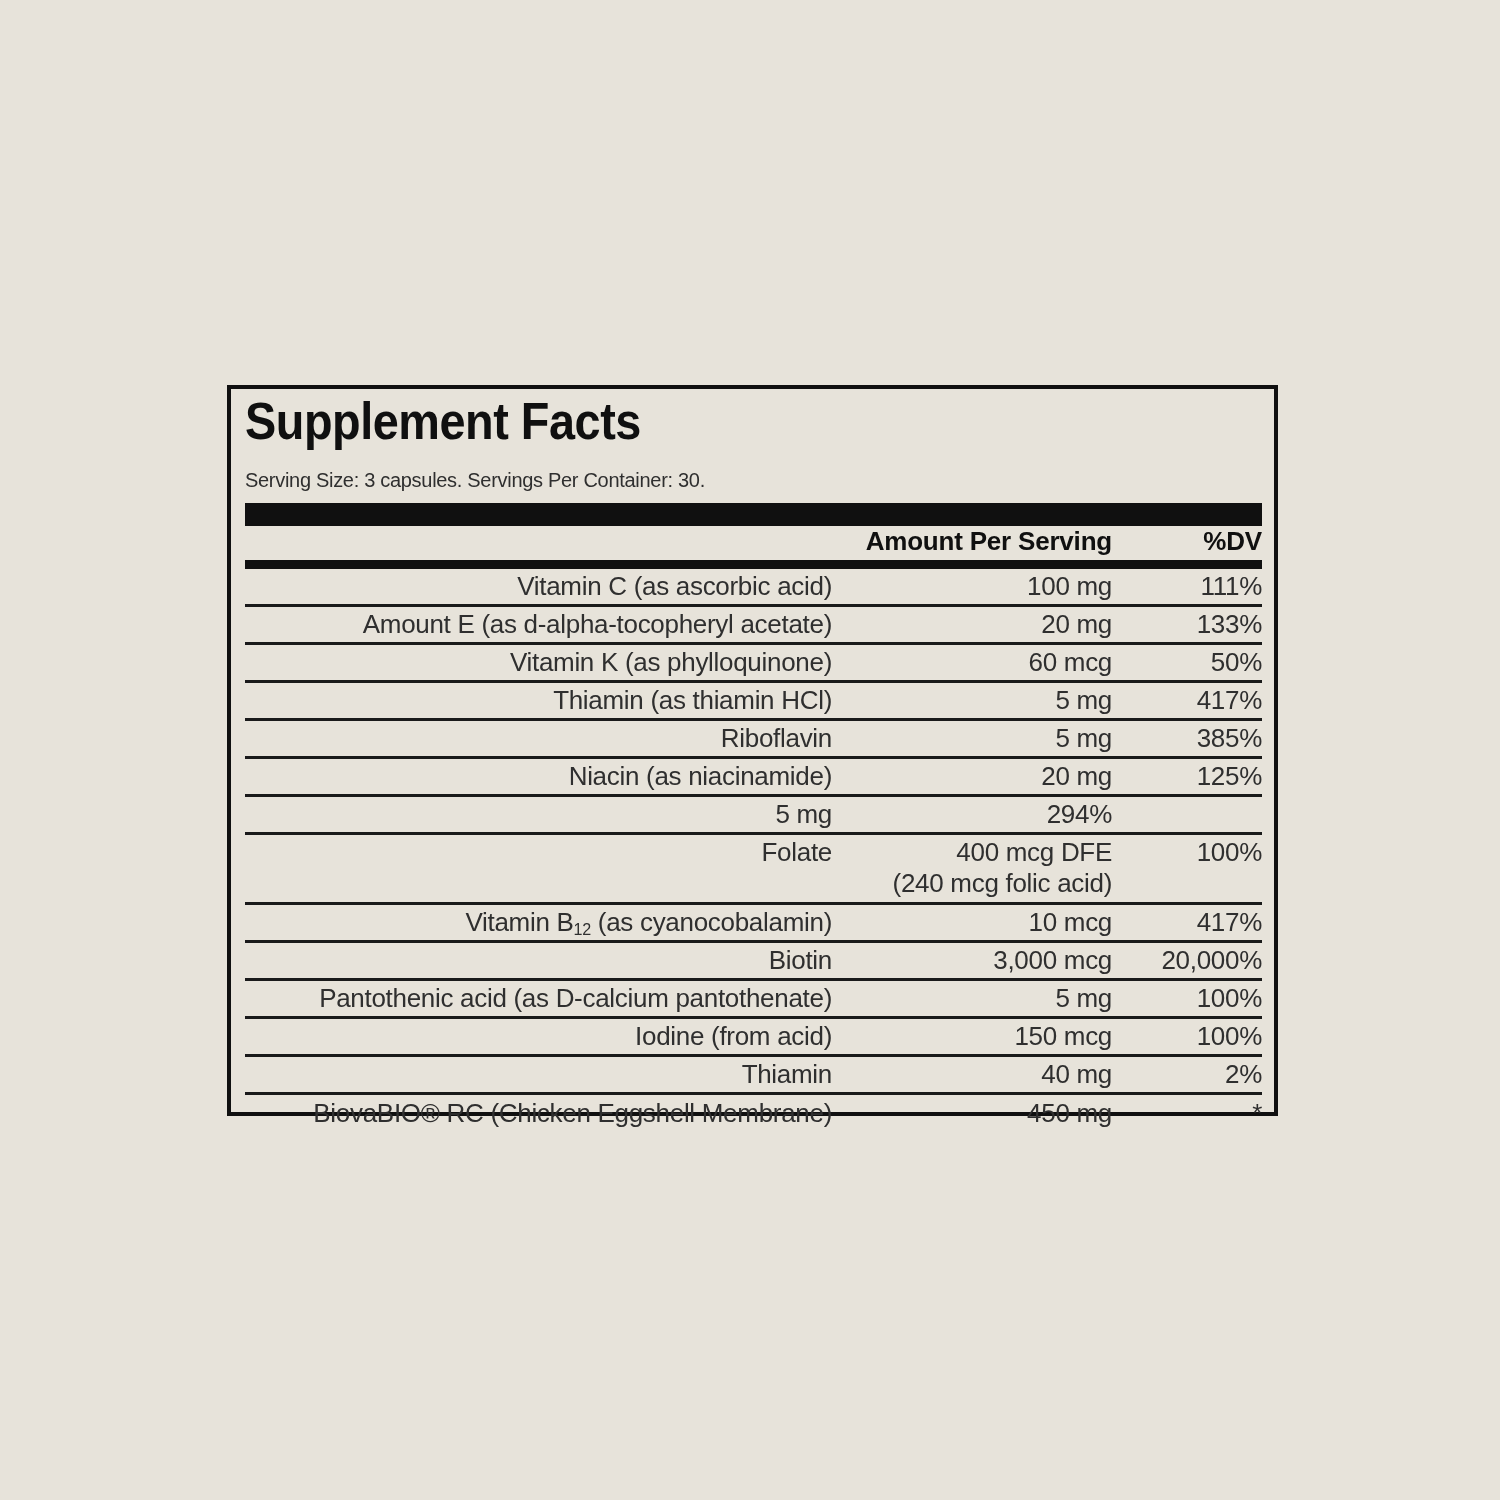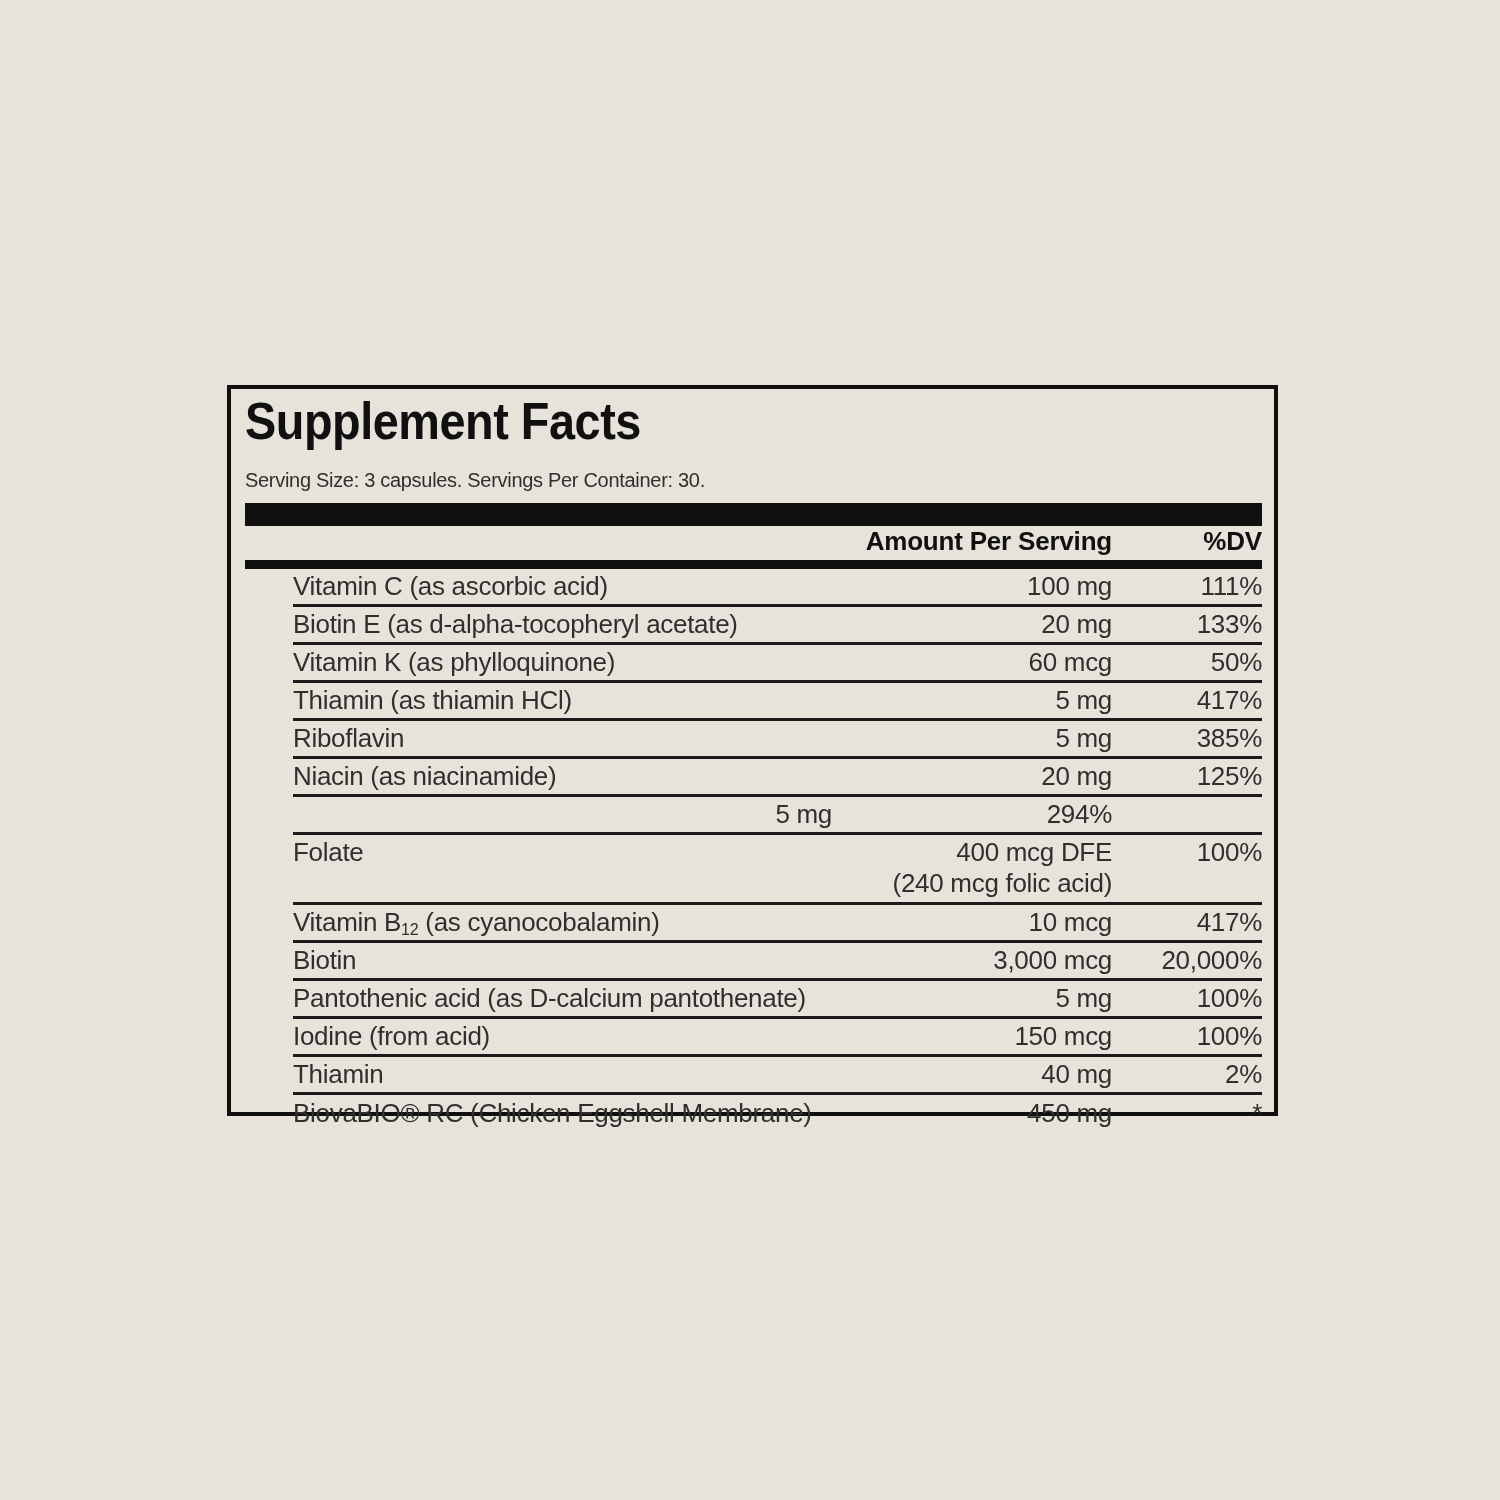--- a/index.html
+++ b/index.html
@@ -49,21 +49,20 @@
     height:23px;
     background:var(--ink);
   }
   .bar-medium{
     height:9px;
     background:var(--ink);
   }
   .grid{
     display:grid;
     grid-template-columns:1fr 280px 150px;
-    margin-left:48px;
   }
   .header-row{
     height:34px;
     align-items:end;
     padding-bottom:5px;
     font-weight:bold;
     font-size:26px;
     letter-spacing:-0.2px;
     color:var(--ink);
   }
@@ -77,20 +76,21 @@
     letter-spacing:-0.3px;
     color:var(--row-ink);
   }
   .row:last-child{
     border-bottom:none;
     min-height:37px;
   }
   .row .cell{
     padding:2px 0 3px;
     line-height:30px;
+    text-align:right;
   }
   .row .amount,
   .row .dv{text-align:right;}
   .row.multiline{align-items:start;}
   .row.multiline .cell{line-height:31px;}
   sub{
     font-size:0.62em;
     line-height:0;
     vertical-align:-0.25em;
   }
@@ -110,21 +110,21 @@
   <div class="bar-medium"></div>
   <div id="table-body">
       <div class="grid row">
         <div class="cell name"><span>Vitamin C (as ascorbic acid)</span></div>
         <div class="cell amount">
           <div>100 mg</div>
         </div>
         <div class="cell dv">111%</div>
       </div>
       <div class="grid row">
-        <div class="cell name"><span>Biotin E (as d-alpha-tocopheryl acetate)</span></div>
+        <div class="cell name"><span>Amount E (as d-alpha-tocopheryl acetate)</span></div>
         <div class="cell amount">
           <div>20 mg</div>
         </div>
         <div class="cell dv">133%</div>
       </div>
       <div class="grid row">
         <div class="cell name"><span>Vitamin K (as phylloquinone)</span></div>
         <div class="cell amount">
           <div>60 mcg</div>
         </div>

